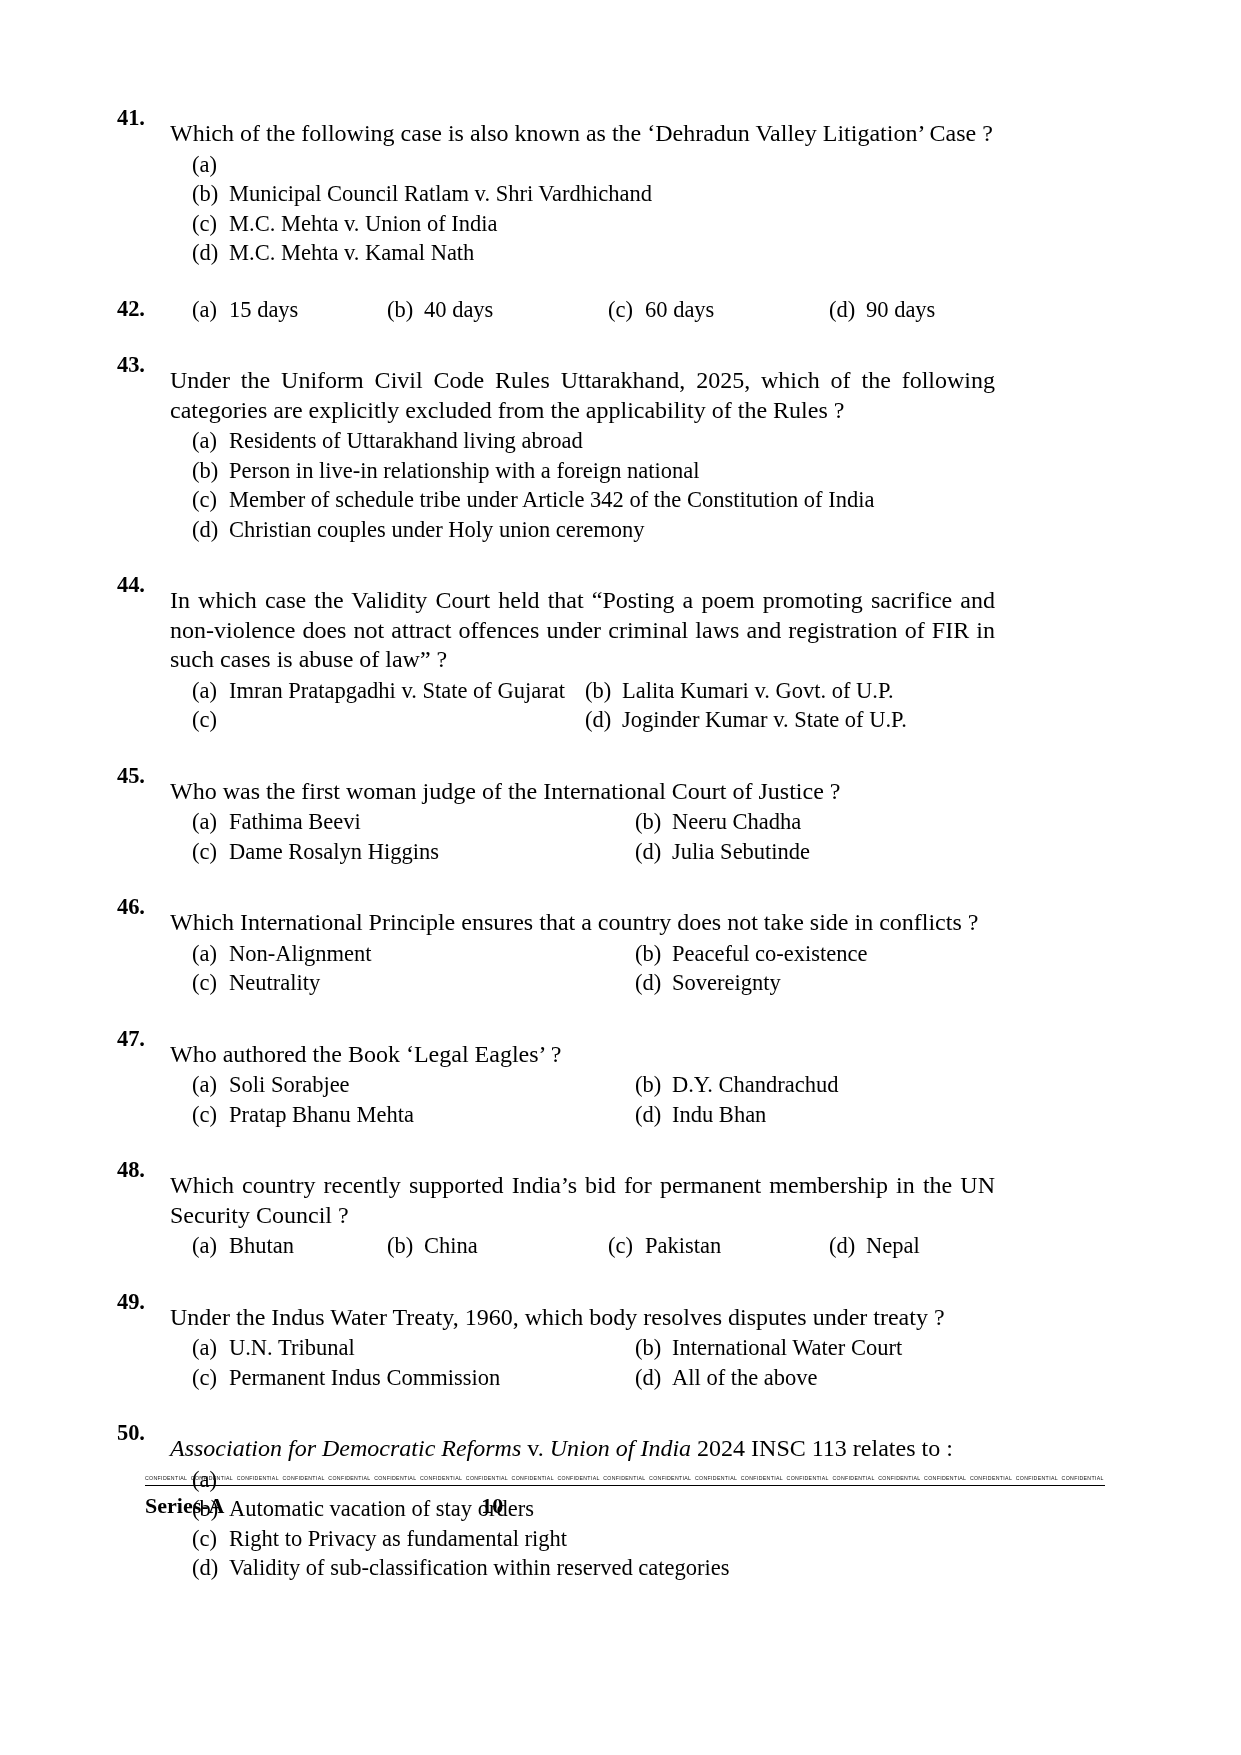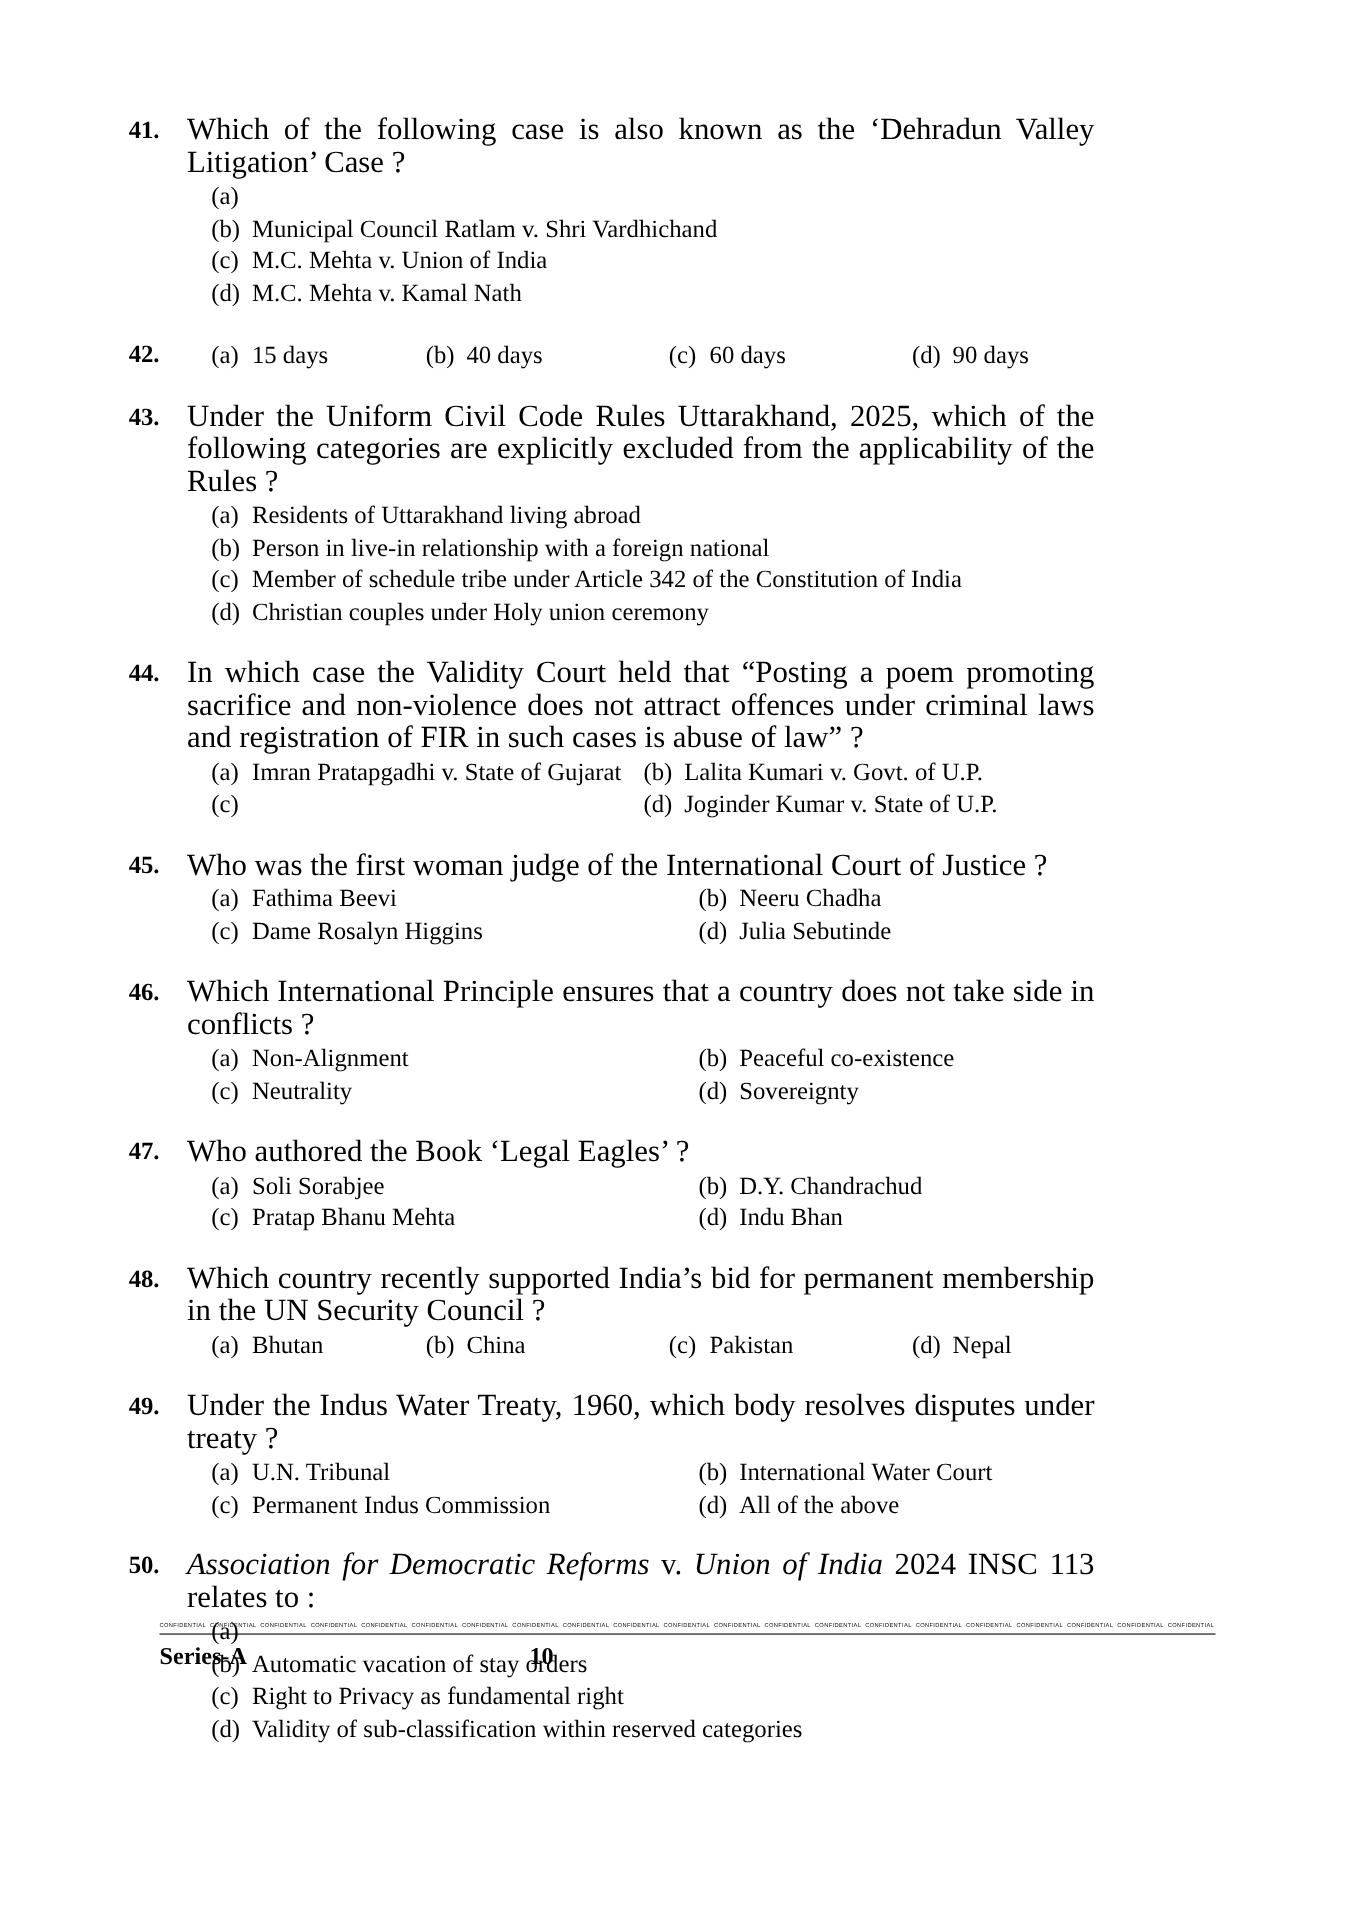--- a/index.html
+++ b/index.html
@@ -38,25 +38,25 @@
     font-weight: bold;
     font-size: 22.5px;
     line-height: 29.5px;
     letter-spacing: -0.1px;
   }
   .q-body {
     flex: 1 1 auto;
     min-width: 0;
   }
   .q-text {
-    font-size: 28px;
+    font-size: 24px;
     line-height: 29.5px;
     text-align: justify;
     text-justify: inter-word;
-    margin: 0 0 1px 0;
+    margin: 16px 0 1px 0;
   }
   .q-text.justify-all {
     text-align-last: left;
   }
   .q-text i { font-style: italic; }
 
   
   .opts {
     margin-top: 1px;
   }

